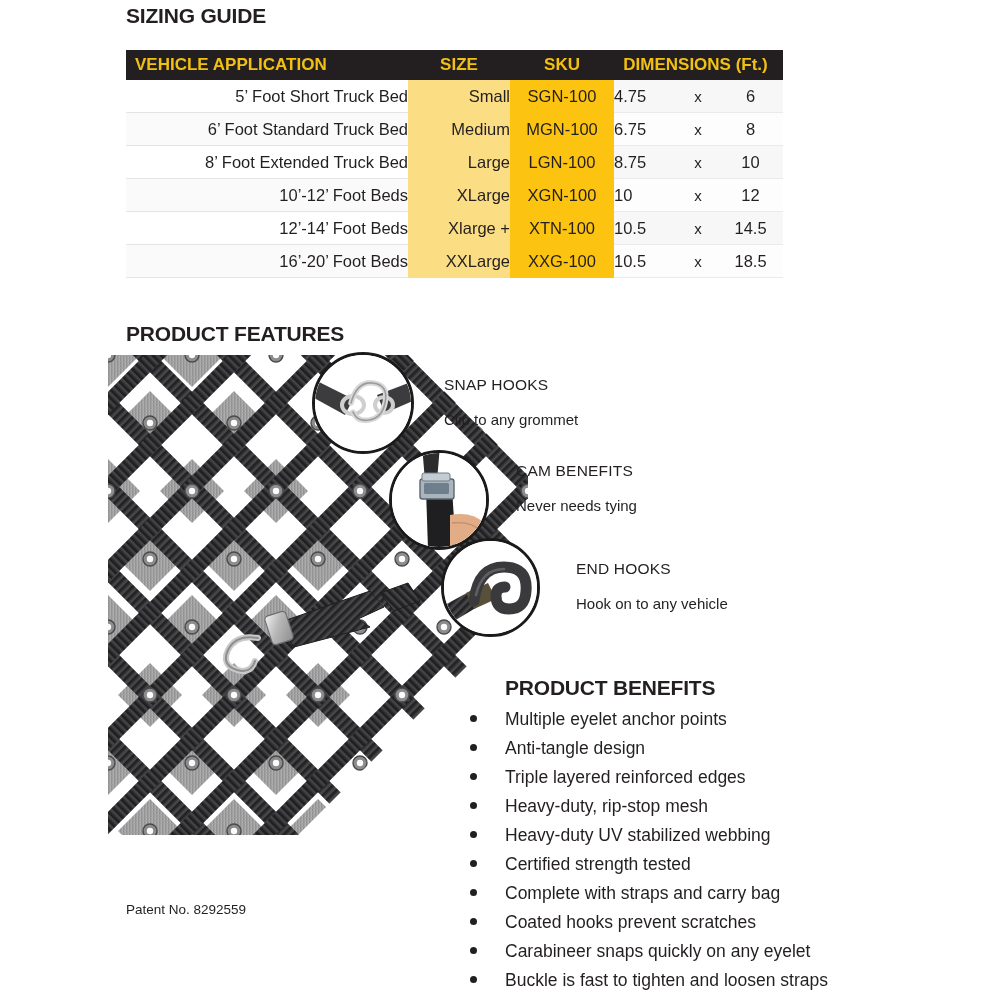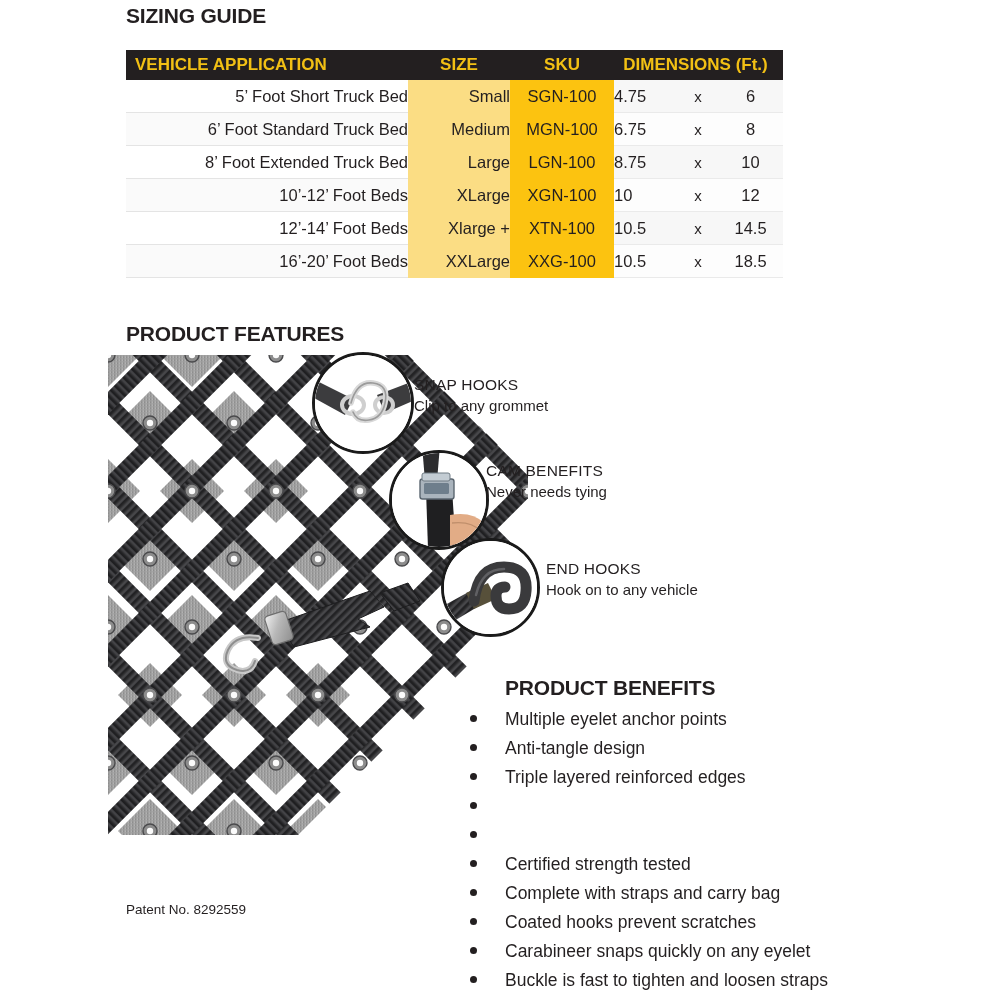--- a/index.html
+++ b/index.html
@@ -58,23 +58,23 @@
   .table tbody tr:nth-child(even) .c-d1,
   .table tbody tr:nth-child(even) .c-dx,
   .table tbody tr:nth-child(even) .c-d2{background:#fdfdfd;}
 
   
   #net-graphic{position:absolute;left:108px;top:355px;width:420px;height:550px;}
 
   
   .callout{position:absolute;}
   .callout-circle{position:absolute;border-radius:50%;border:3.5px solid #1a1a1a;overflow:hidden;background:#ffffff;}
-  .callout-label{position:absolute;}
+  .callout-label{position:absolute;padding-left:30px;}
   .callout-title{font-size:15.5px;font-weight:normal;letter-spacing:0.2px;color:#231f20;white-space:nowrap;}
-  .callout-sub{font-size:15px;color:#231f20;white-space:nowrap;margin-top:3px;}
+  .callout-sub{font-size:15px;color:#231f20;white-space:nowrap;margin-top:17px;}
 
   
   #benefits-list{position:absolute;left:470px;top:706px;width:520px;}
   .benefit-row{position:relative;height:29px;}
   .benefit-bullet{
     position:absolute;left:0px;top:9px;width:7px;height:7px;
     border-radius:50%;background:#231f20;
   }
   .benefit-text{
     position:absolute;left:35px;top:0px;font-size:17.5px;color:#231f20;
@@ -688,23 +688,25 @@
       <div class="benefit-row">
         <span class="benefit-bullet"></span>
         <span class="benefit-text">Anti-tangle design</span>
       </div>
       <div class="benefit-row">
         <span class="benefit-bullet"></span>
         <span class="benefit-text">Triple layered reinforced edges</span>
       </div>
       <div class="benefit-row">
         <span class="benefit-bullet"></span>
-      </div>
-      <div class="benefit-row">
-        <span class="benefit-bullet"></span>
+        <span class="benefit-text">Heavy-duty, rip-stop mesh</span>
+      </div>
+      <div class="benefit-row">
+        <span class="benefit-bullet"></span>
+        <span class="benefit-text">Heavy-duty UV stabilized webbing</span>
       </div>
       <div class="benefit-row">
         <span class="benefit-bullet"></span>
         <span class="benefit-text">Certified strength tested</span>
       </div>
       <div class="benefit-row">
         <span class="benefit-bullet"></span>
         <span class="benefit-text">Complete with straps and carry bag</span>
       </div>
       <div class="benefit-row">

